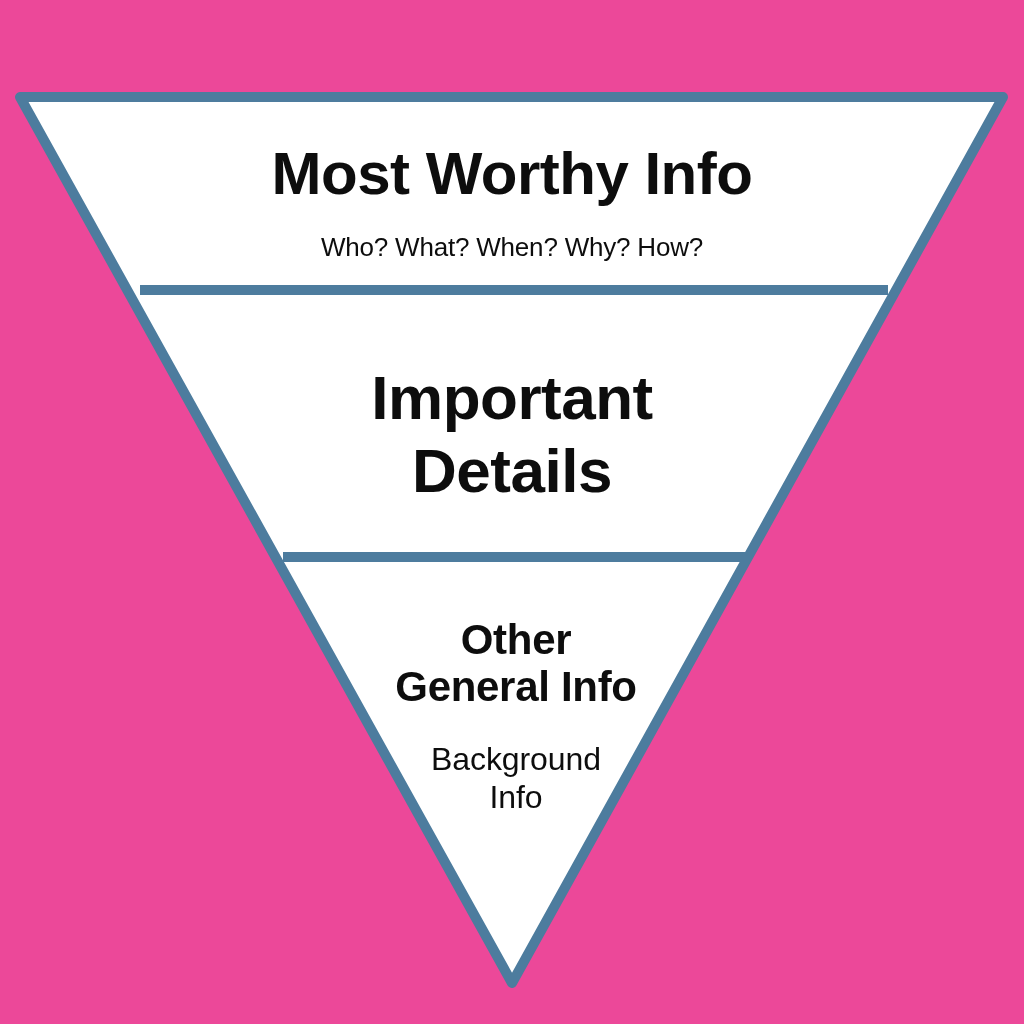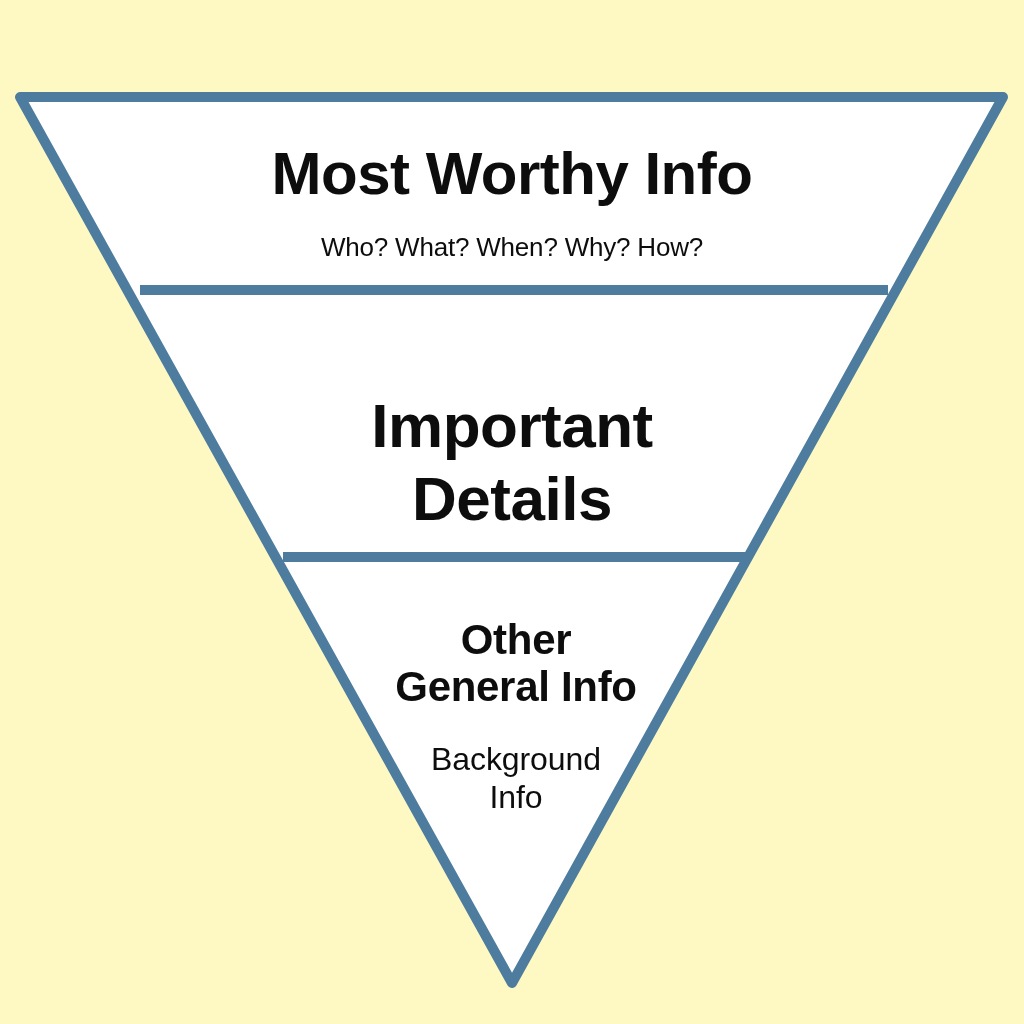--- a/index.html
+++ b/index.html
@@ -11,21 +11,21 @@
     width: 1024px;
     height: 1024px;
     overflow: hidden;
     font-family: "Liberation Sans", sans-serif;
     -webkit-font-smoothing: antialiased;
   }
   #stage {
     position: relative;
     width: 1024px;
     height: 1024px;
-    background: #fef9c3;
+    background: #ec4899;
   }
   #pyramid-svg {
     position: absolute;
     left: 0;
     top: 0;
     width: 1024px;
     height: 1024px;
   }
   .tier-text {
     position: absolute;
@@ -60,21 +60,20 @@
   #tier-2 {
     left: 0;
     top: 345px;
     width: 1024px;
   }
   #tier-2 .tier-heading {
     font-size: 62px;
     font-weight: 700;
     line-height: 1.18;
     letter-spacing: -0.5px;
-    margin-top: 28px;
   }
 
   
   #tier-3 {
     left: 0;
     top: 600px;
     width: 1024px;
     transform: translateX(4px);
   }
   #tier-3 .tier-heading {

